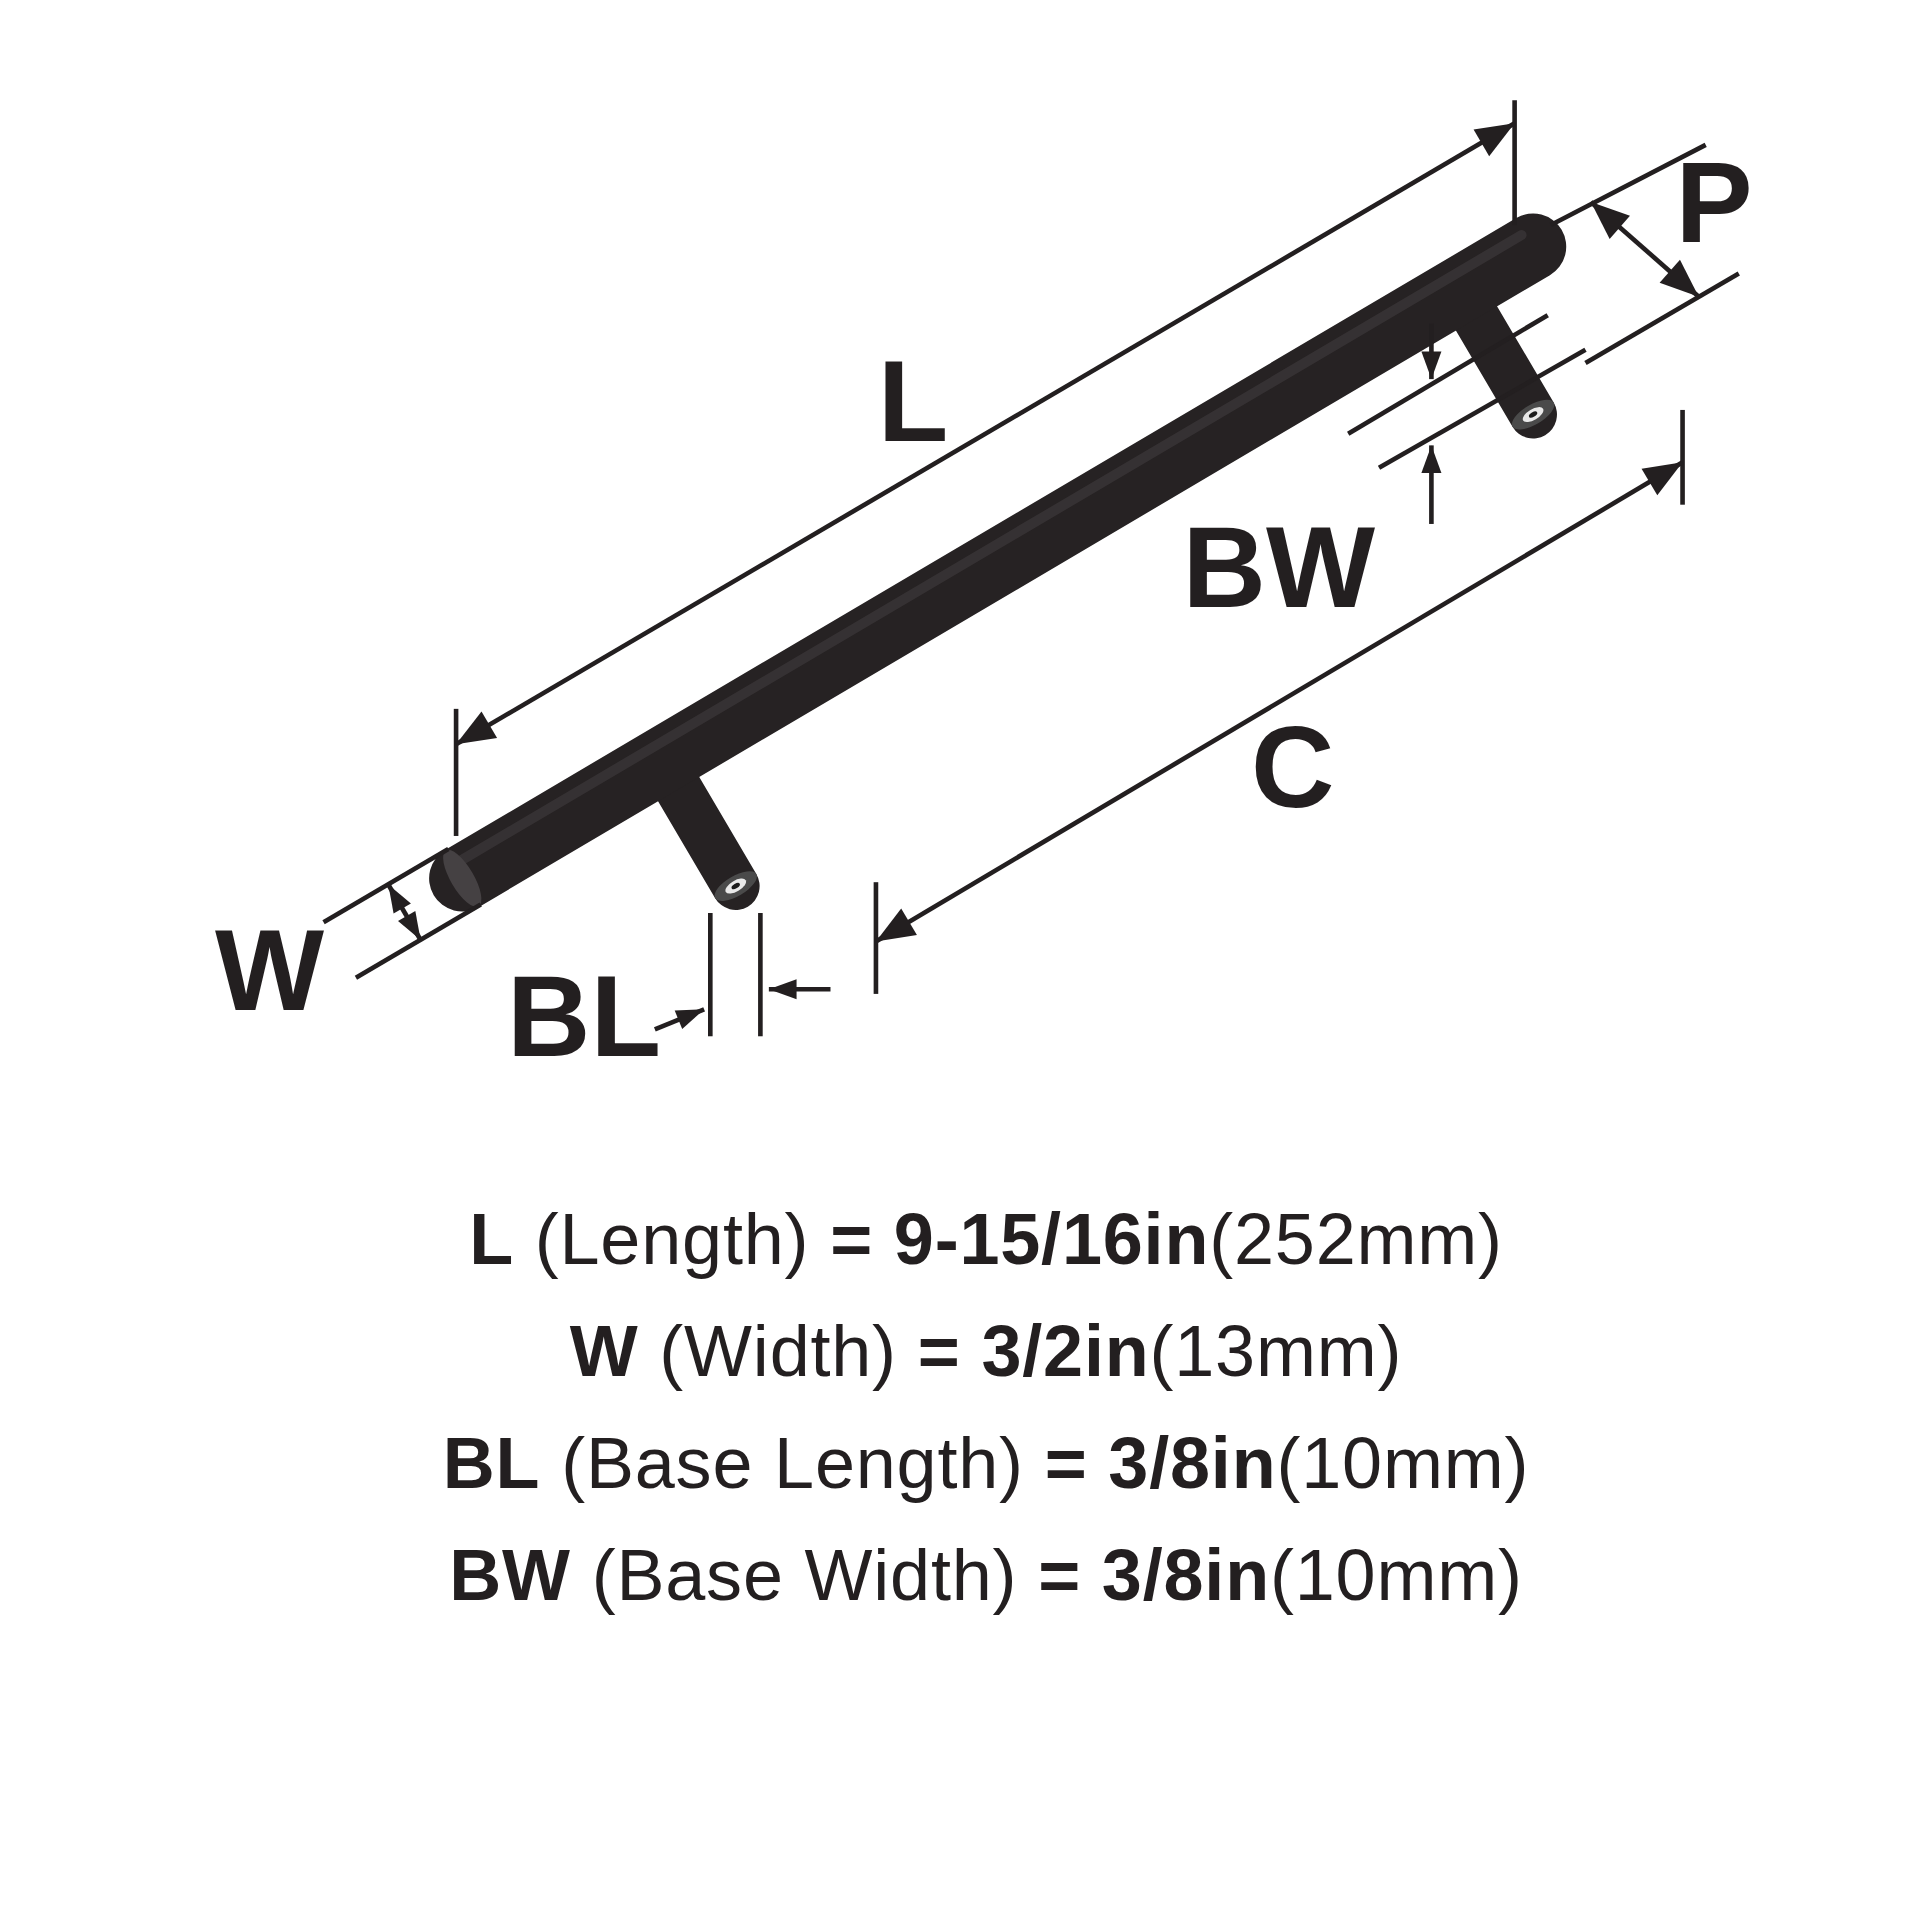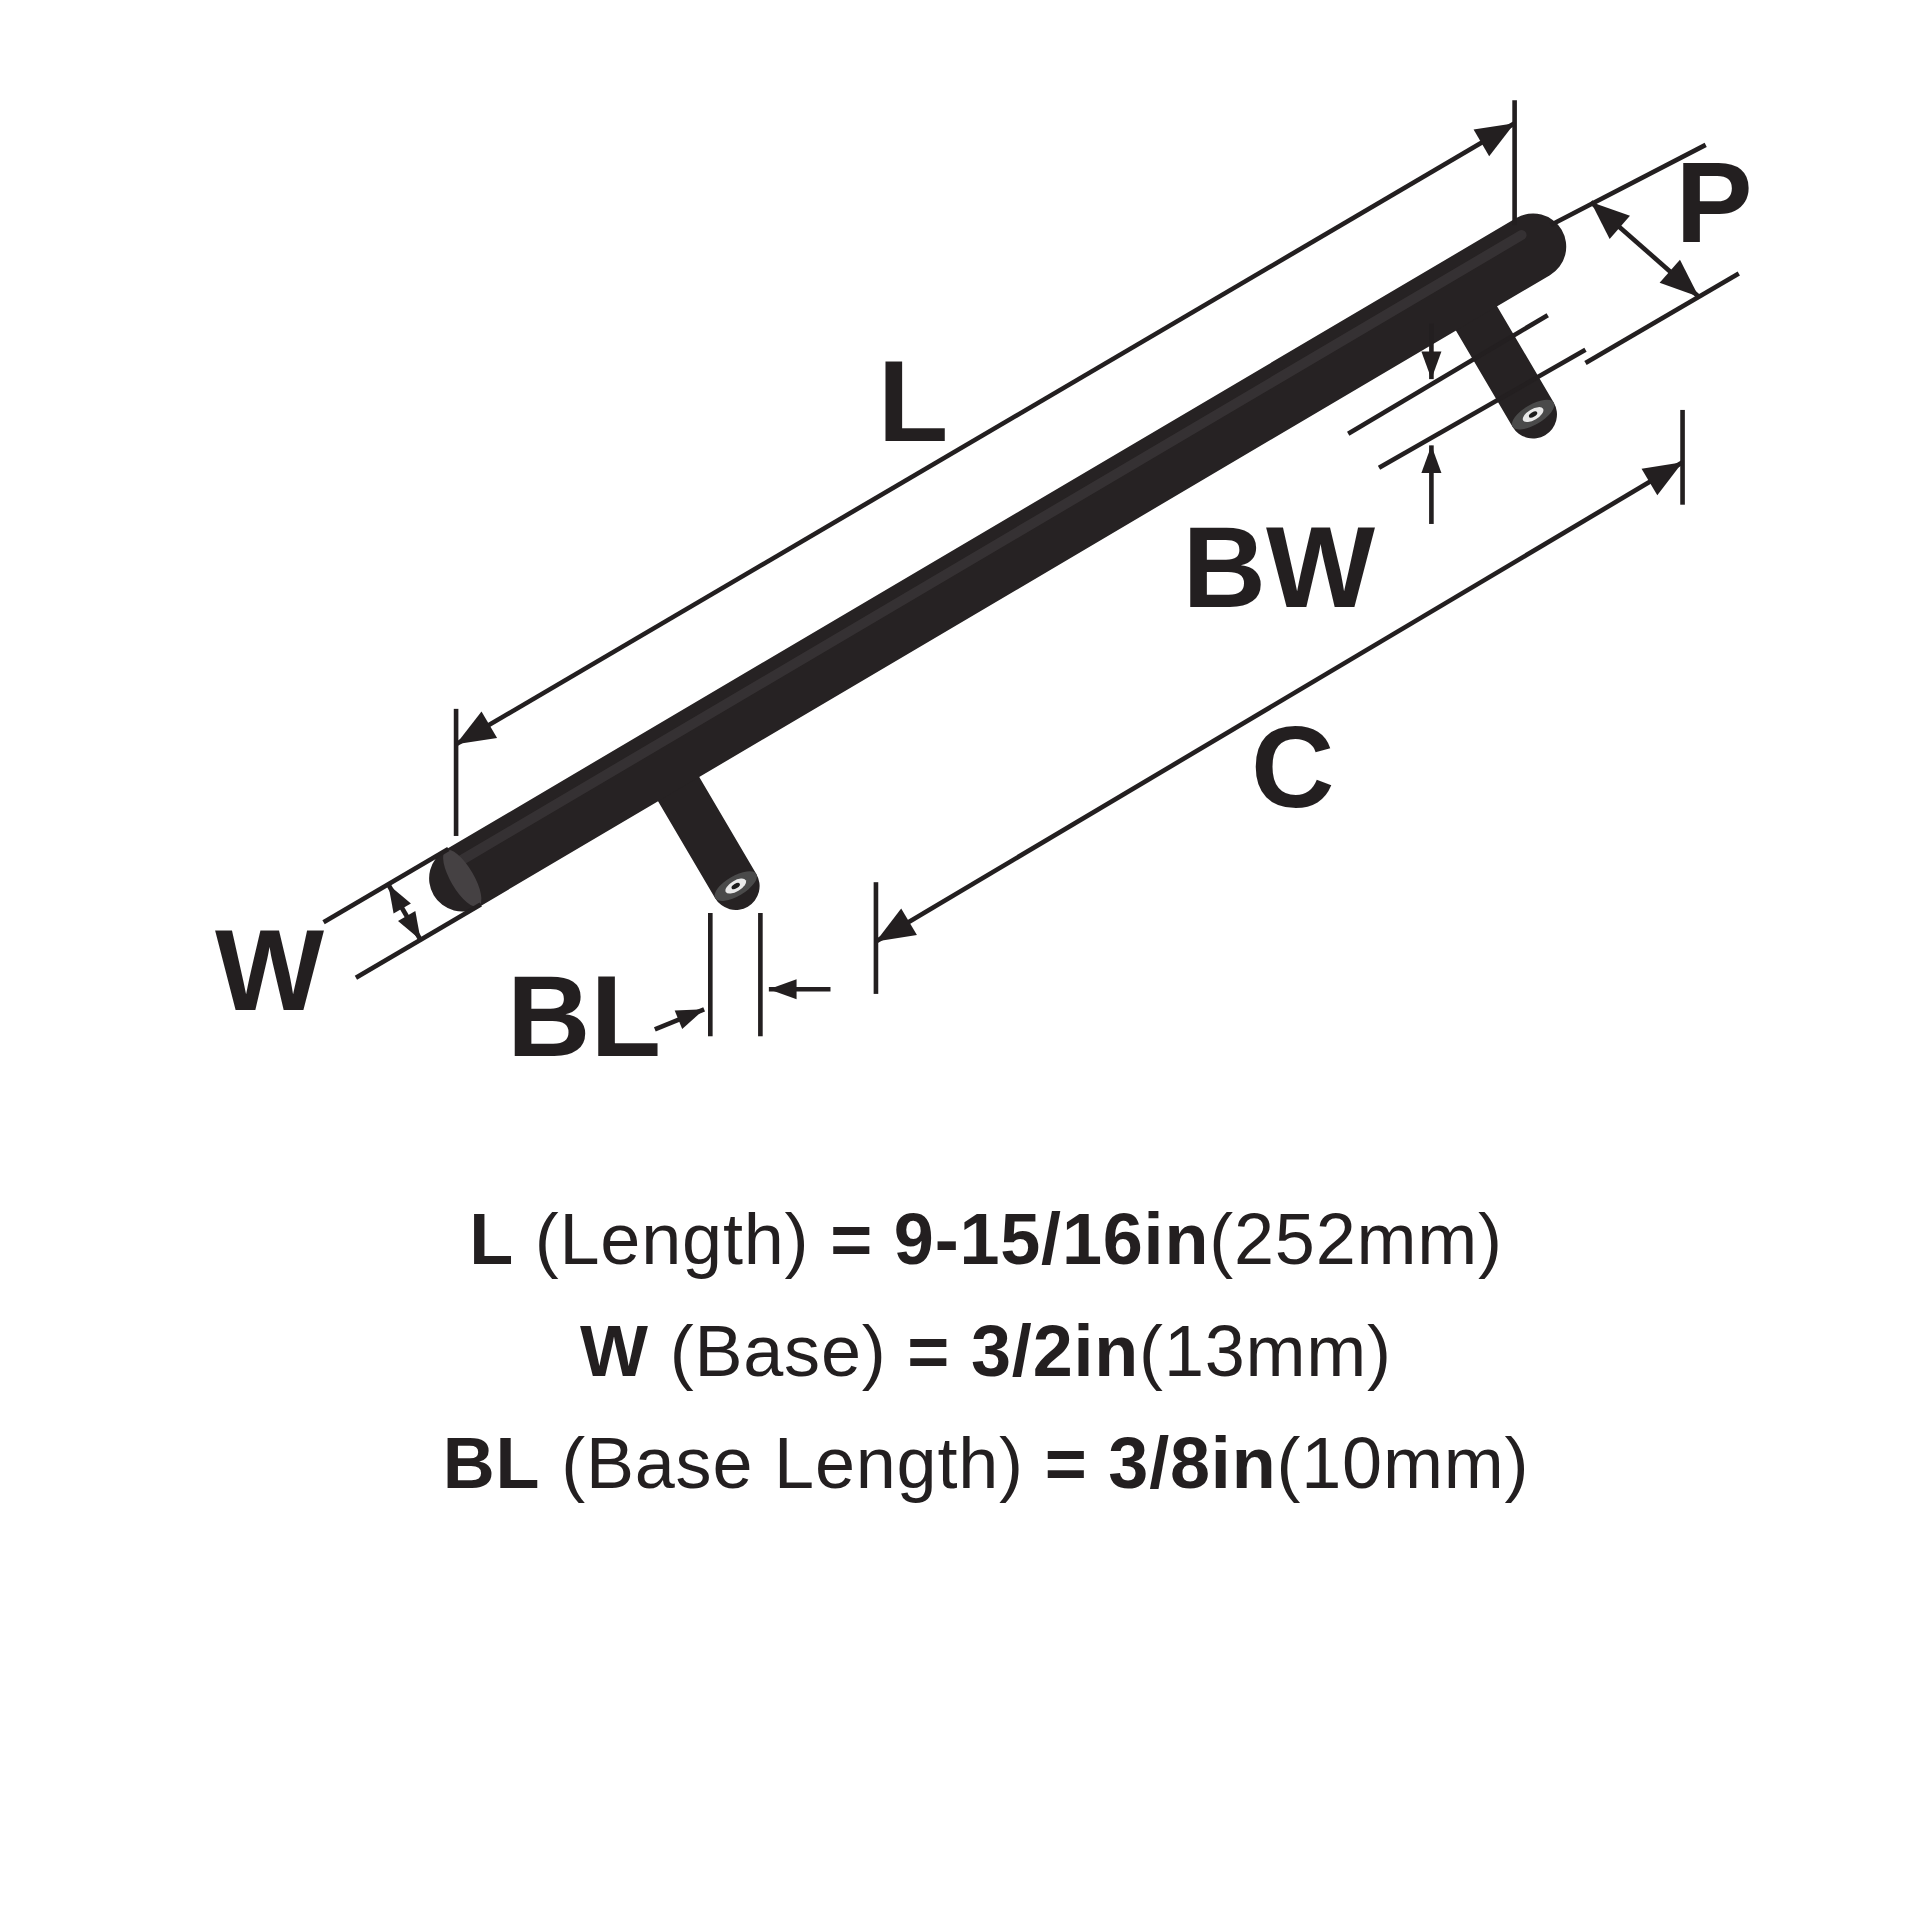--- a/index.html
+++ b/index.html
@@ -99,30 +99,36 @@
 
     <div class="legend-row">
       <span class="b">L</span>
       <span class="r">(Length)</span>
       <span class="b">=</span>
       <span class="b">9-15/16in</span><span class="r">(252mm)</span>
     </div>
 
     <div class="legend-row">
       <span class="b">W</span>
-      <span class="r">(Base)</span>
+      <span class="r">(Width)</span>
       <span class="b">=</span>
       <span class="b">3/2in</span><span class="r">(13mm)</span>
     </div>
 
 
 
     <div class="legend-row">
       <span class="b">BL</span>
       <span class="r">(Base Length)</span>
       <span class="b">=</span>
       <span class="b">3/8in</span><span class="r">(10mm)</span>
     </div>
 
+    <div class="legend-row">
+      <span class="b">BW</span>
+      <span class="r">(Base Width)</span>
+      <span class="b">=</span>
+      <span class="b">3/8in</span><span class="r">(10mm)</span>
+    </div>
 
   </div>
 </div>
 
 
 </body></html>

